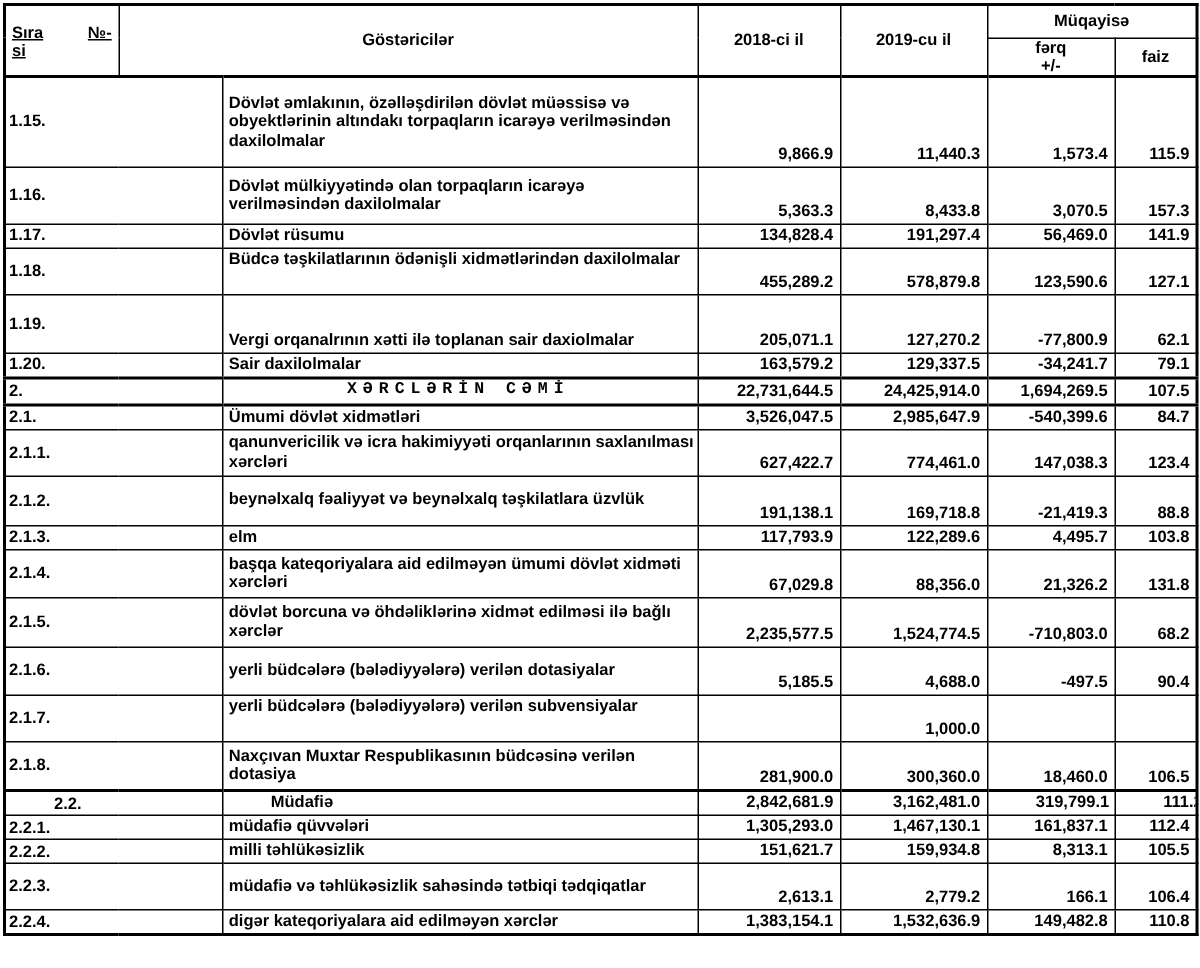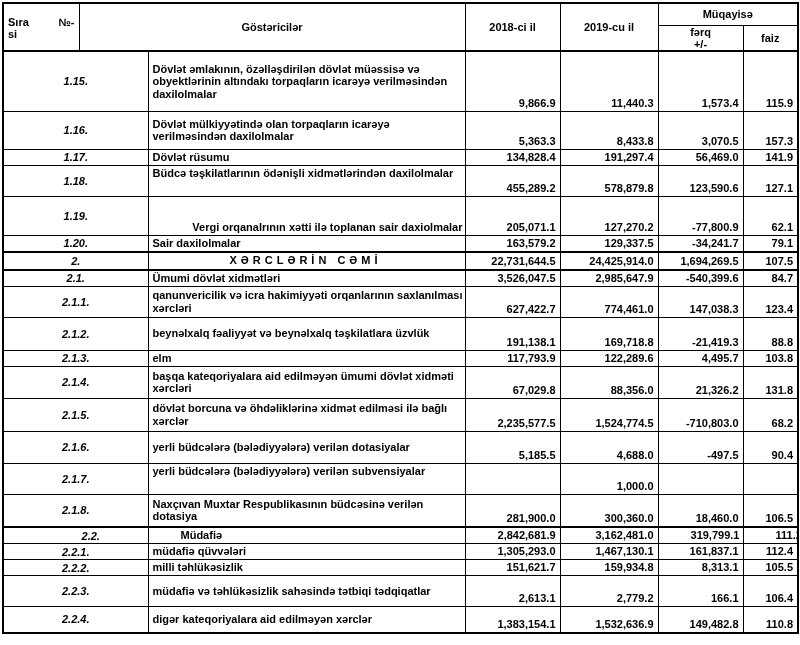--- a/index.html
+++ b/index.html
@@ -19,47 +19,45 @@
     color: #000;
     font-size: 11px;
     font-weight: bold;
   }
   td, th {
     border: 1px solid #000;
     padding: 0;
     overflow: hidden;
   }
   thead th { text-align: center; vertical-align: middle; font-size: 11px; }
-  .h-no-inner { padding: 2px 4px 0 4px; }
+  .h-no-inner { padding: 2px 4px 0 4px; text-decoration: underline; }
   .h-no-line1 { display: flex; justify-content: space-between; }
   .h-no-line2 { text-align: left; }
   .h-diff { line-height: 12px; }
   tbody tr:first-child td { border-top: 2px solid #000; margin-left: 47px; }
   td.c-no {
-    text-align: center;
     vertical-align: middle;
     padding: 1px 2px;
-    font-style: italic;
   }
   td.c-label {
     text-align: left;
     vertical-align: middle;
     padding: 1px 2px 1px 4px;
     line-height: 12.5px;
   }
   td.c-label.va-top { vertical-align: top; margin-top: 13px; }
-  td.c-label.va-bottom { vertical-align: bottom; text-align: right; }
+  td.c-label.va-bottom { vertical-align: bottom; }
   td.c-num {
     text-align: right;
     vertical-align: bottom;
     padding: 1px 4px 2px 1px;
     white-space: nowrap;
   }
   tr.total td { border-top: 2px solid #000; border-bottom: 2px solid #000; }
-  tr.total td.c-label { text-align: center; letter-spacing: 4px; padding-left: 0; }
+  tr.total td.c-label { text-align: center; letter-spacing: 4px; padding-left: 0; font-family: Liberation Mono, monospace; }
   tr.section td { border-top: 2px solid #000; padding-left: 32px; }
 </style>
 </head>
 <body>
 
 <table class="budget">
   <colgroup>
     <col style="width:76px">
     <col style="width:69px">
     <col style="width:317px">
@@ -246,21 +244,21 @@
         <td class="c-num">105.5</td>
       </tr>
       <tr style="height: 31px;">
         <td class="c-no" colspan="2">2.2.3.</td>
         <td class="c-label">müdafiə və təhlükəsizlik sahəsində tətbiqi tədqiqatlar</td>
         <td class="c-num">2,613.1</td>
         <td class="c-num">2,779.2</td>
         <td class="c-num">166.1</td>
         <td class="c-num">106.4</td>
       </tr>
-      <tr style="height: 26px;">
+      <tr style="height: 16px;">
         <td class="c-no" colspan="2">2.2.4.</td>
         <td class="c-label">digər kateqoriyalara aid edilməyən xərclər</td>
         <td class="c-num">1,383,154.1</td>
         <td class="c-num">1,532,636.9</td>
         <td class="c-num">149,482.8</td>
         <td class="c-num">110.8</td>
       </tr>
     </tbody>
 </table>
 

